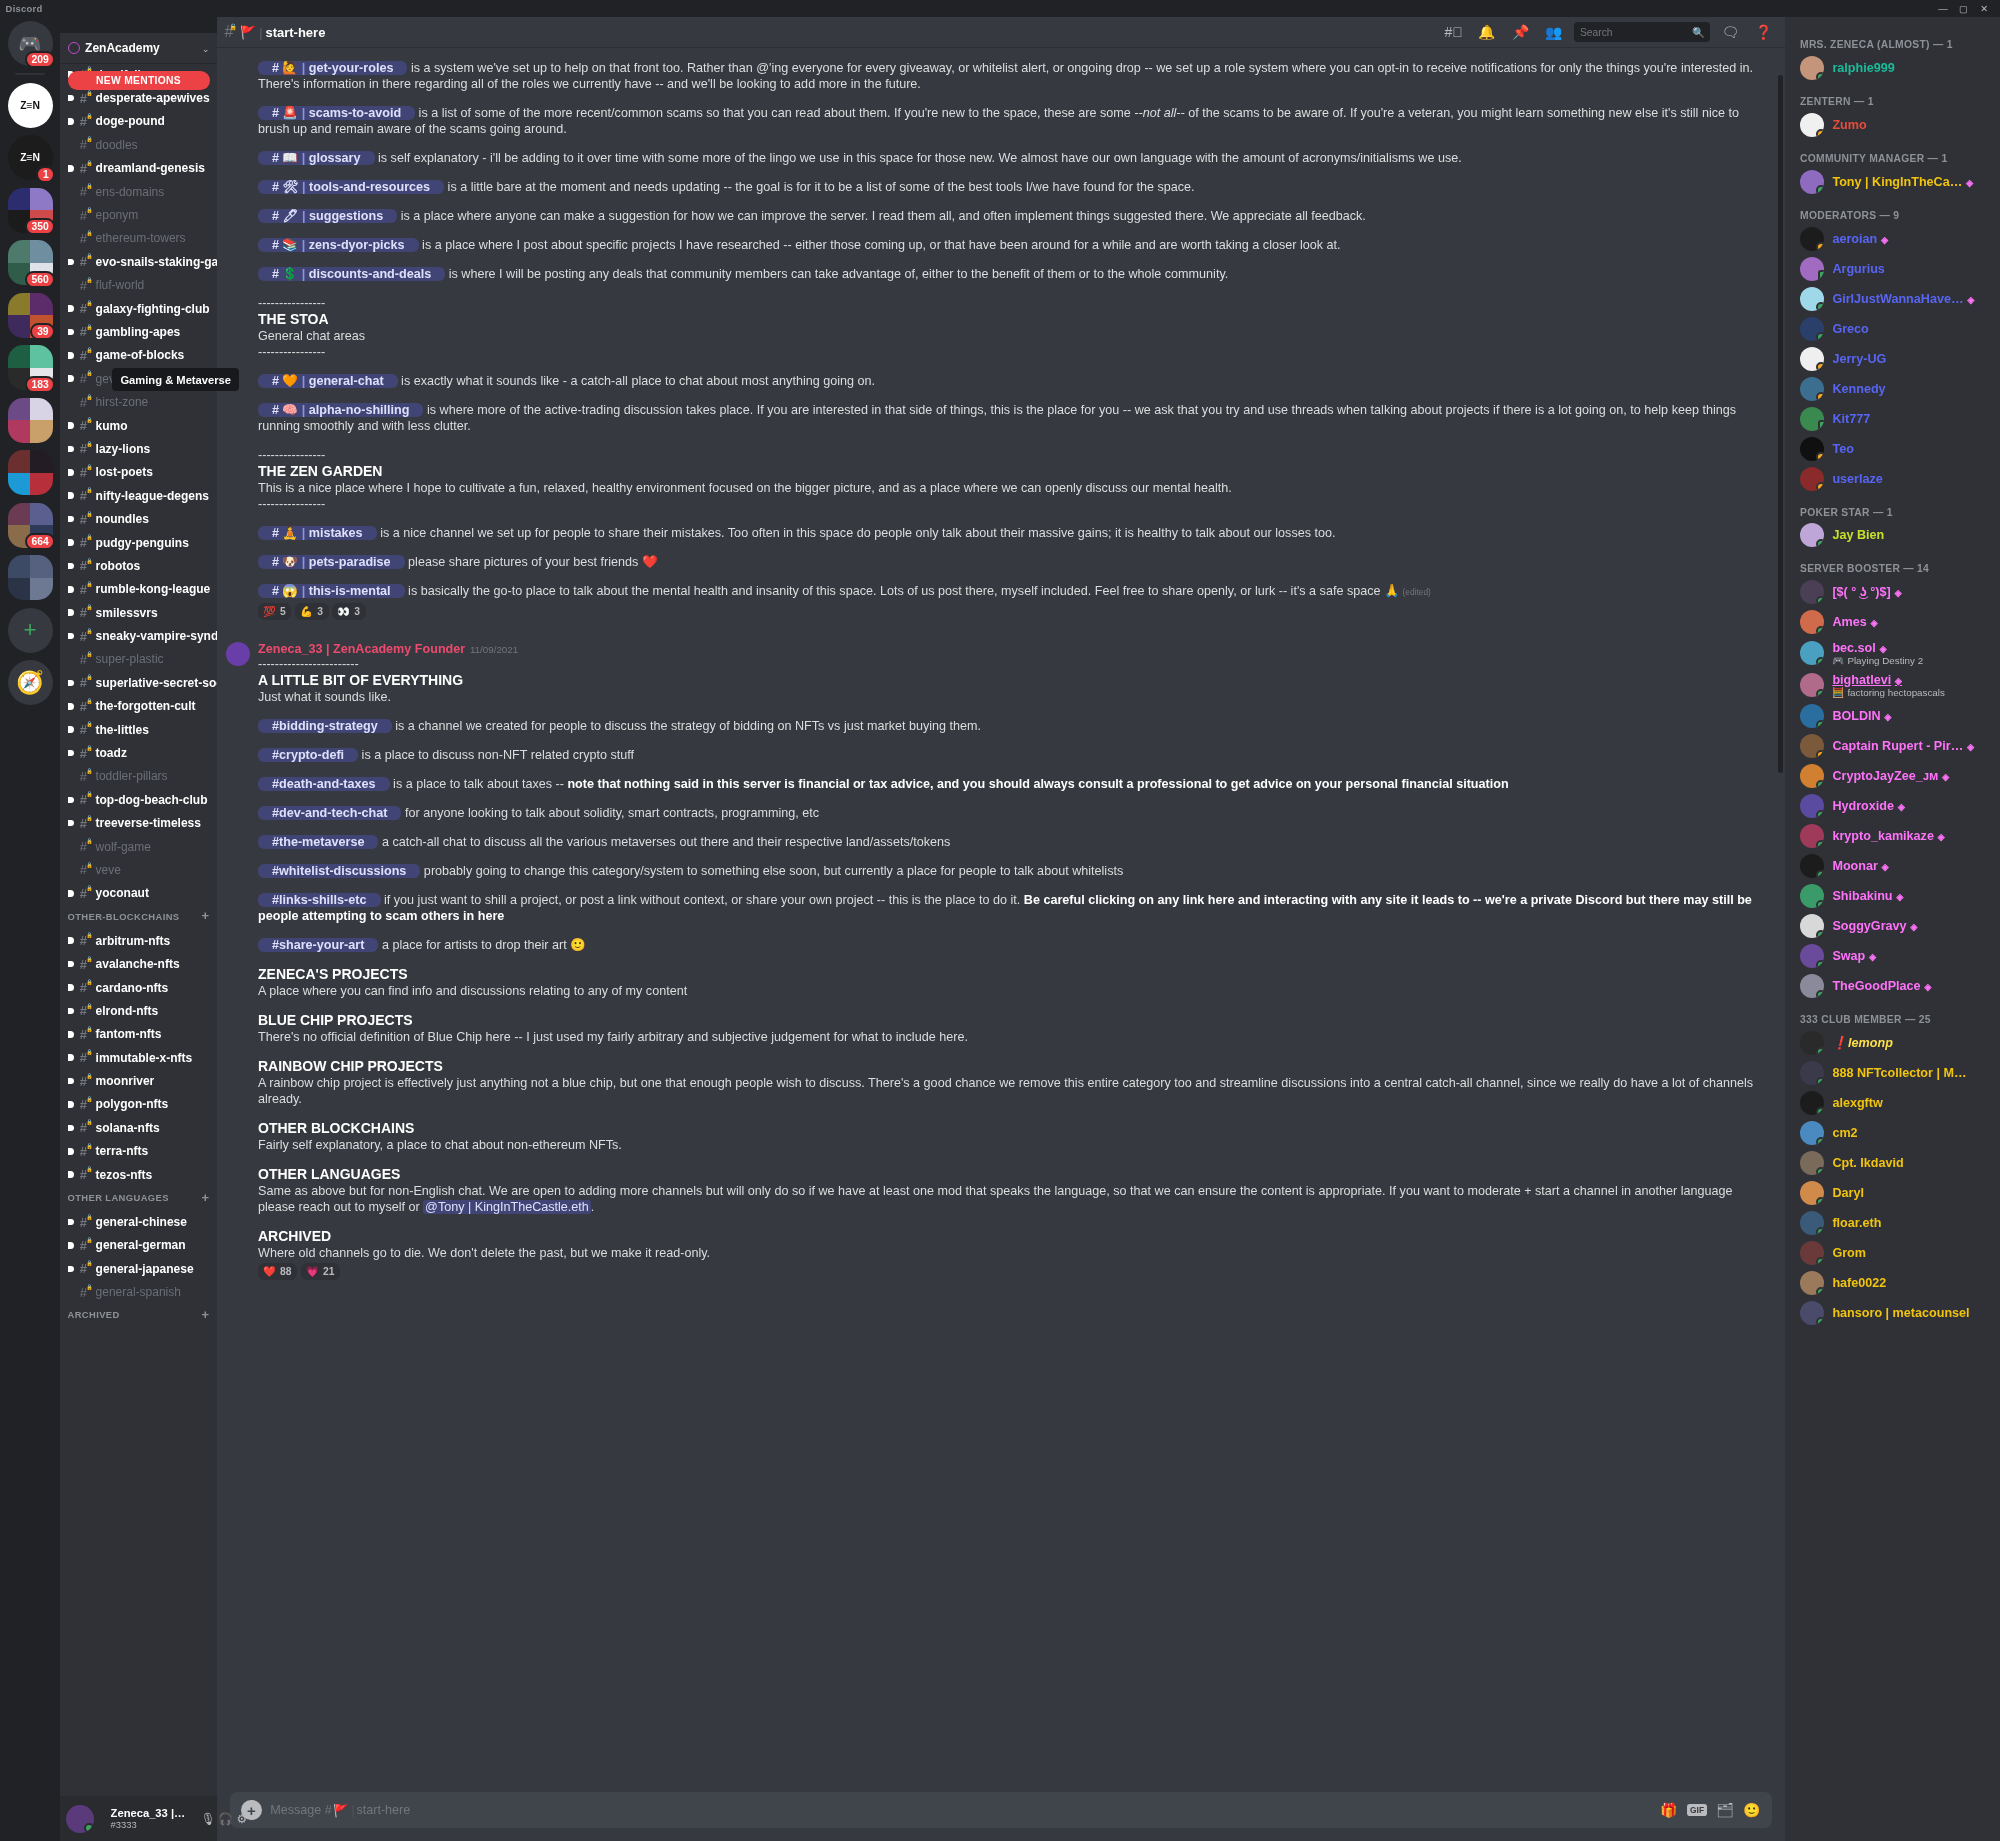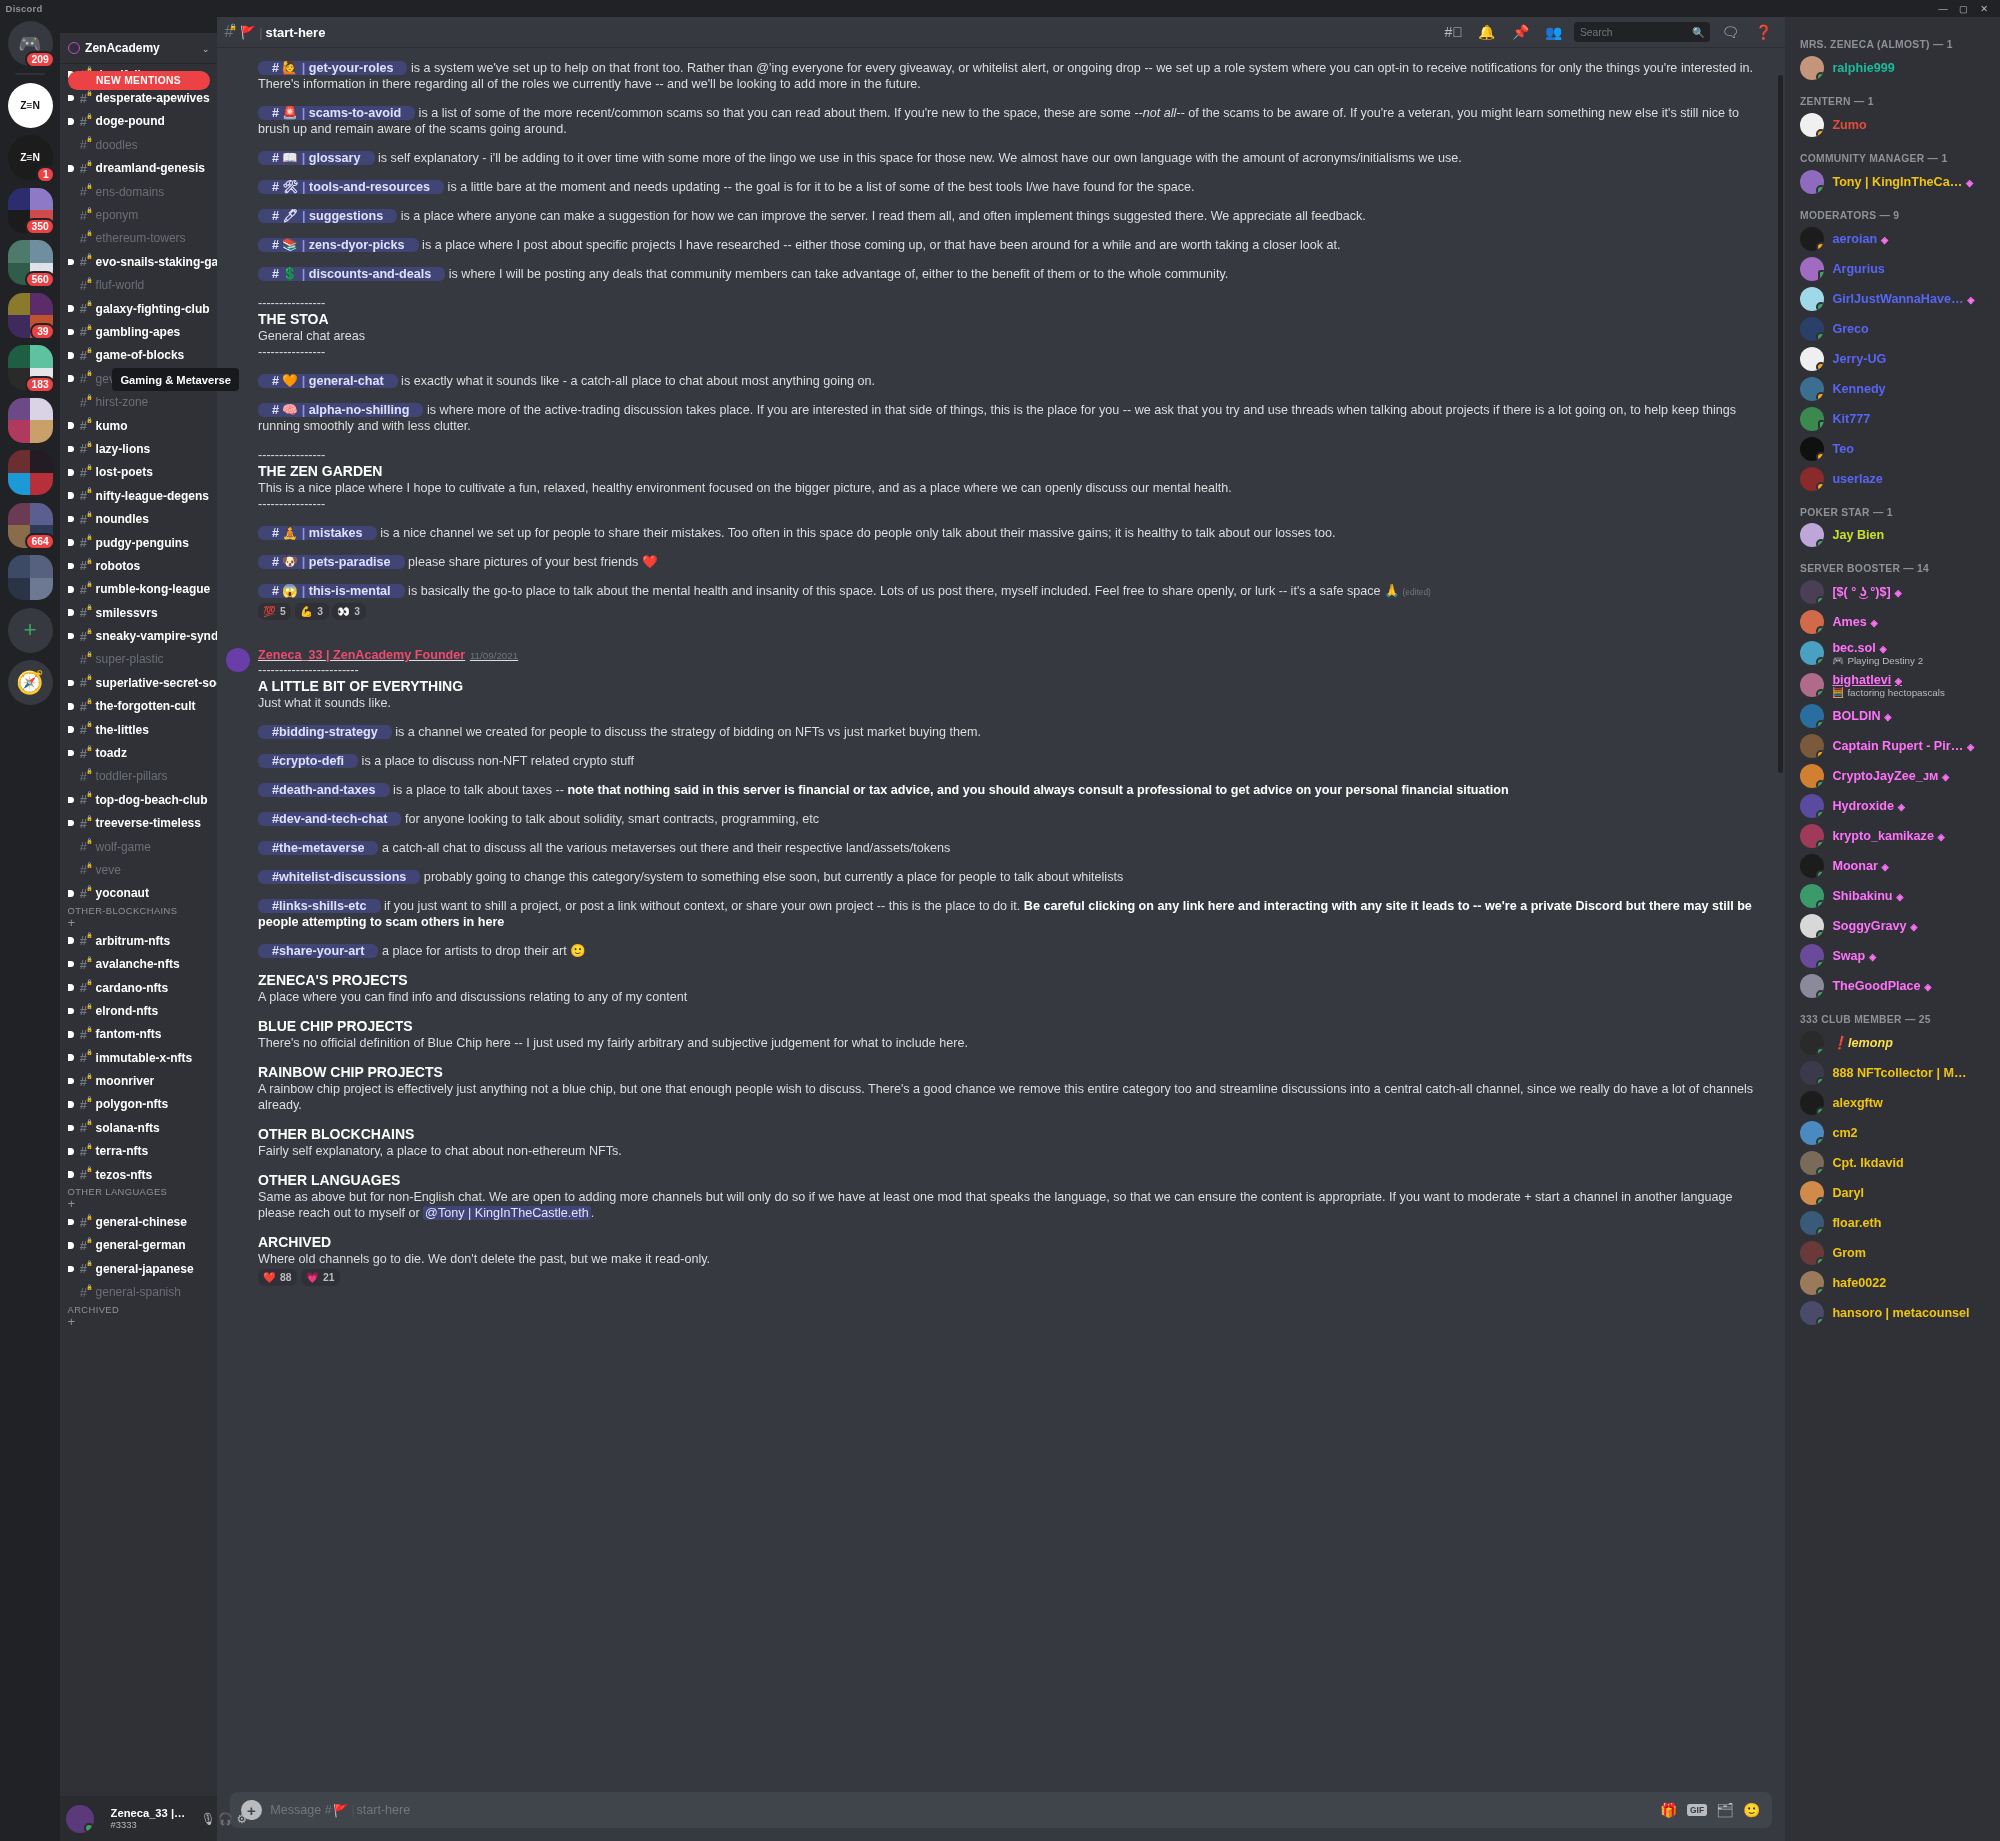--- a/index.html
+++ b/index.html
@@ -37,21 +37,21 @@
   .chanscroll{flex:1;overflow:hidden;padding-bottom:5.6px;position:relative;}
   .newment{position:absolute;left:7.5px;right:7.5px;top:7.5px;height:19.7px;background:#ed4245;border-radius:10.3px;display:flex;align-items:center;justify-content:center;
            color:#fff;font-size:10.3px;font-weight:bold;letter-spacing:0.3px;z-index:5;}
   .chan{height:23.4px;display:flex;align-items:center;padding-left:7.5px;gap:4.7px;color:#8e9297;font-size:12px;white-space:nowrap;overflow:hidden;}
   .chan .dot{width:6.6px;height:6.6px;border-radius:0 3.7px 3.7px 0;background:#fff;margin-right:0.9px;flex:0 0 6.6px;}
   .chan .dot.off{background:transparent;}
   .chan .hash{color:#72767d;font-size:13px;position:relative;flex:0 0 11.2px;}
   .chan .hash:after{content:"🔒";font-size:5.6px;position:absolute;top:-0.9px;right:-2.8px;}
   .chan.unread{color:#fff;font-weight:600;}
   .chan.muted{color:#6b6f75;}
-  .cat{height:24px;display:flex;align-items:flex-start;padding:0 7.5px 1.9px 7.5px;color:#8e9297;font-size:9.4px;font-weight:normal;letter-spacing:0.4px;text-transform:uppercase;flex-direction:column;}
+  .cat{height:24px;display:flex;align-items:center;padding:0 7.5px 1.9px 7.5px;color:#8e9297;font-size:9.4px;font-weight:bold;letter-spacing:0.4px;text-transform:uppercase;}
   .cat .ctxt{flex:1;}
   .cat .plus{font-size:13px;line-height:9.4px;}
   .tooltip{position:absolute;left:52px;top:335px;background:#18191c;color:#fff;font-size:11.2px;font-weight:600;padding:5.6px 8.4px;border-radius:3.7px;z-index:50;white-space:nowrap;}
   .userpanel{height:45px;background:#292b2f;display:flex;align-items:center;padding:0 5.6px;gap:17px;}
   .upav{width:28px;height:28px;border-radius:50%;position:relative;overflow:hidden;flex:0 0 28px;}
   .upav .st{position:absolute;right:-0.9px;bottom:-0.9px;width:10.3px;height:10.3px;border-radius:50%;background:#3ba55d;border:2.8px solid #292b2f;}
   .upname{font-size:11.2px;font-weight:600;color:#fff;line-height:12px;max-width:73px;overflow:hidden;white-space:nowrap;}
   .uptag{font-size:9.4px;color:#b9bbbe;line-height:11.2px;}
   .upicons{display:flex;gap:2.8px;margin-left:auto;color:#b9bbbe;font-size:12px;}
   
@@ -70,21 +70,21 @@
   .msgscrollbar{position:absolute;right:1.9px;top:28px;width:5.6px;height:698px;background:#202225;border-radius:2.8px;}
   .msgscrollbar i{position:absolute;left:0;top:234px;width:5.6px;height:403px;background:#202225;border-radius:2.8px;}
   .para{padding:0 20.6px 0 41px;line-height:16px;font-size:12.6px;color:#dcddde;}
   .blank{height:15px;}
   .chanmention{background:rgba(88,101,242,.3);color:#dee0fc;border-radius:6px;padding:0 14px;font-weight:700;white-space:nowrap;}
   .chanmention .bar{color:#8b92e8;}
   .usermention{background:rgba(88,101,242,.3);color:#dee0fc;border-radius:2.8px;padding:0 1.9px;font-weight:500;}
   .bold{font-weight:bold;color:#fff;}
   .hd{font-weight:bold;color:#fff;font-size:14px;}
   .dashes{color:#dcddde;letter-spacing:0px;}
-  .msg{padding:1.9px 20.6px 0 41px;position:relative;margin-top:26px;text-decoration:underline;}
+  .msg{padding:1.9px 20.6px 0 41px;position:relative;margin-top:20px;}
   .msg .av{position:absolute;left:9.4px;top:1.9px;width:24px;height:24px;border-radius:50%;overflow:hidden;}
   .msg .uname{color:#ed4b6e;font-weight:600;font-size:12.6px;}
   .msg .ts{color:#72767d;font-size:9.8px;margin-left:4.7px;}
   .reacts{display:flex;gap:3.7px;padding:2.8px 0 0 41px;}
   .react{background:#2f3136;border-radius:6.6px;height:17px;display:flex;align-items:center;gap:3.7px;padding:0 5.6px;font-size:10.3px;color:#b9bbbe;font-weight:600;}
   .react .em{font-size:10.3px;}
   .edited{color:#72767d;font-size:8.4px;margin-left:2.8px;}
   .composer{padding:5.6px 13px 13px 13px;}
   .cbox{background:#40444b;border-radius:7.5px;height:36px;display:flex;align-items:center;padding:0 11.2px;gap:8.4px;}
   .cplus{width:20.6px;height:20.6px;border-radius:50%;background:#b9bbbe;color:#40444b;display:flex;align-items:center;justify-content:center;font-size:15px;font-weight:bold;flex:0 0 20.6px;}

